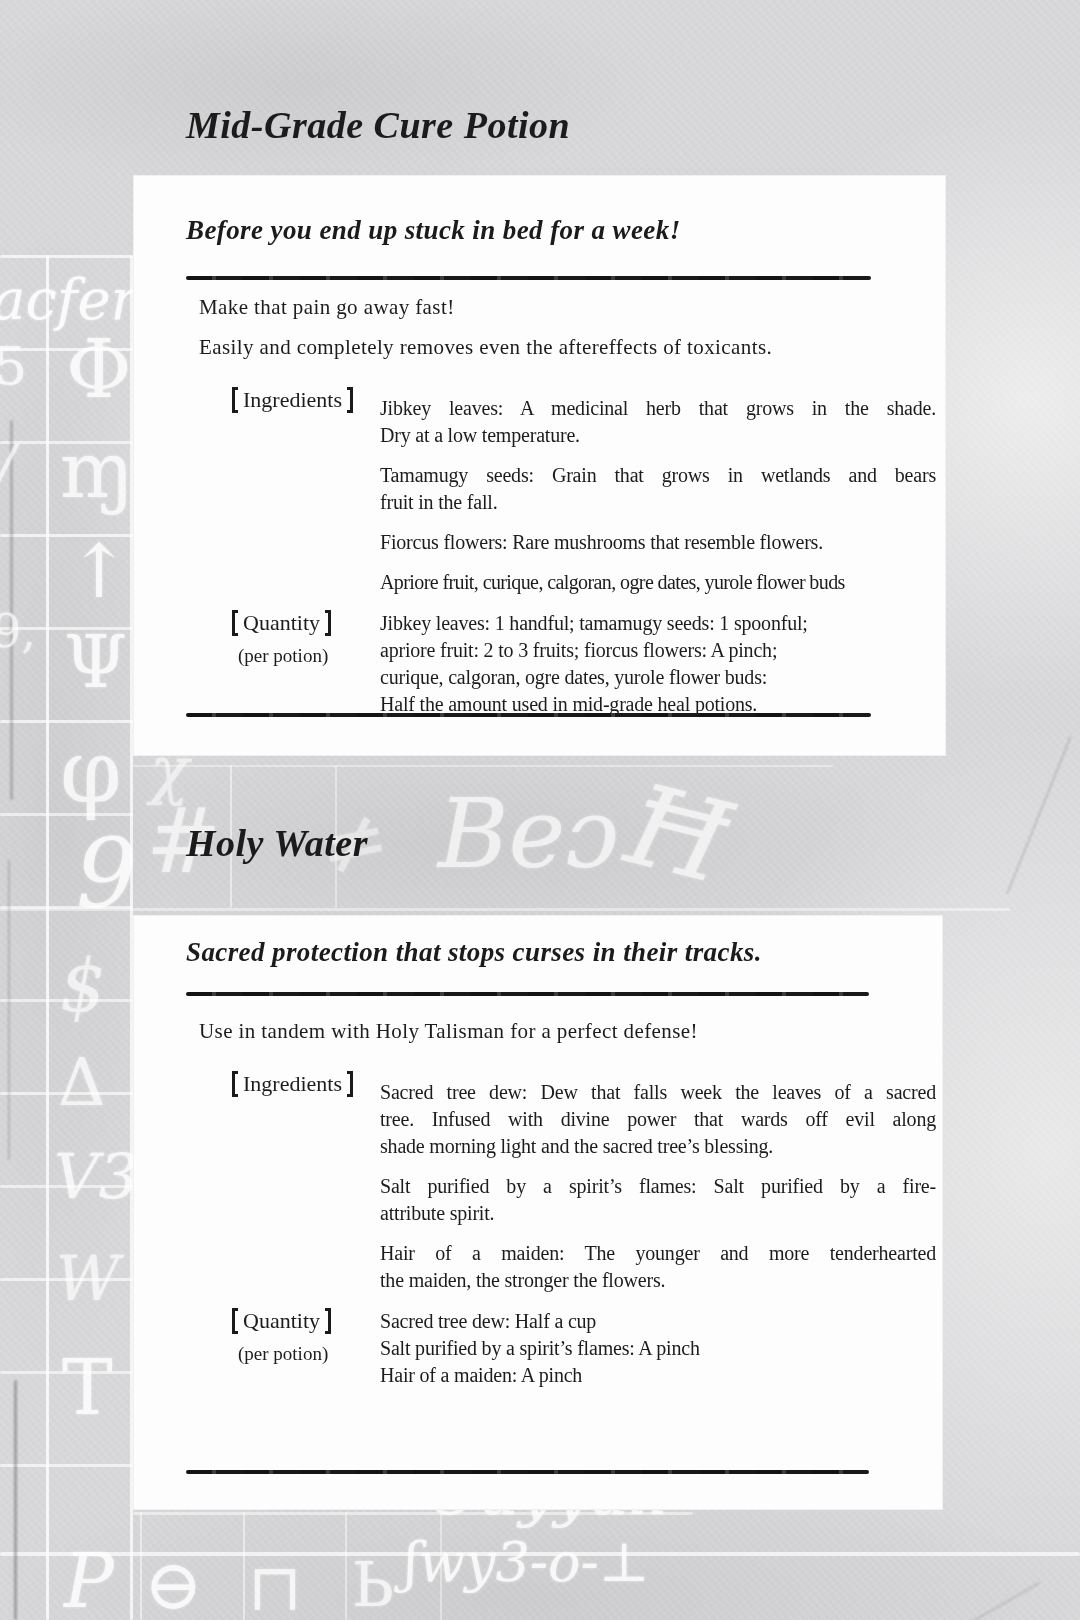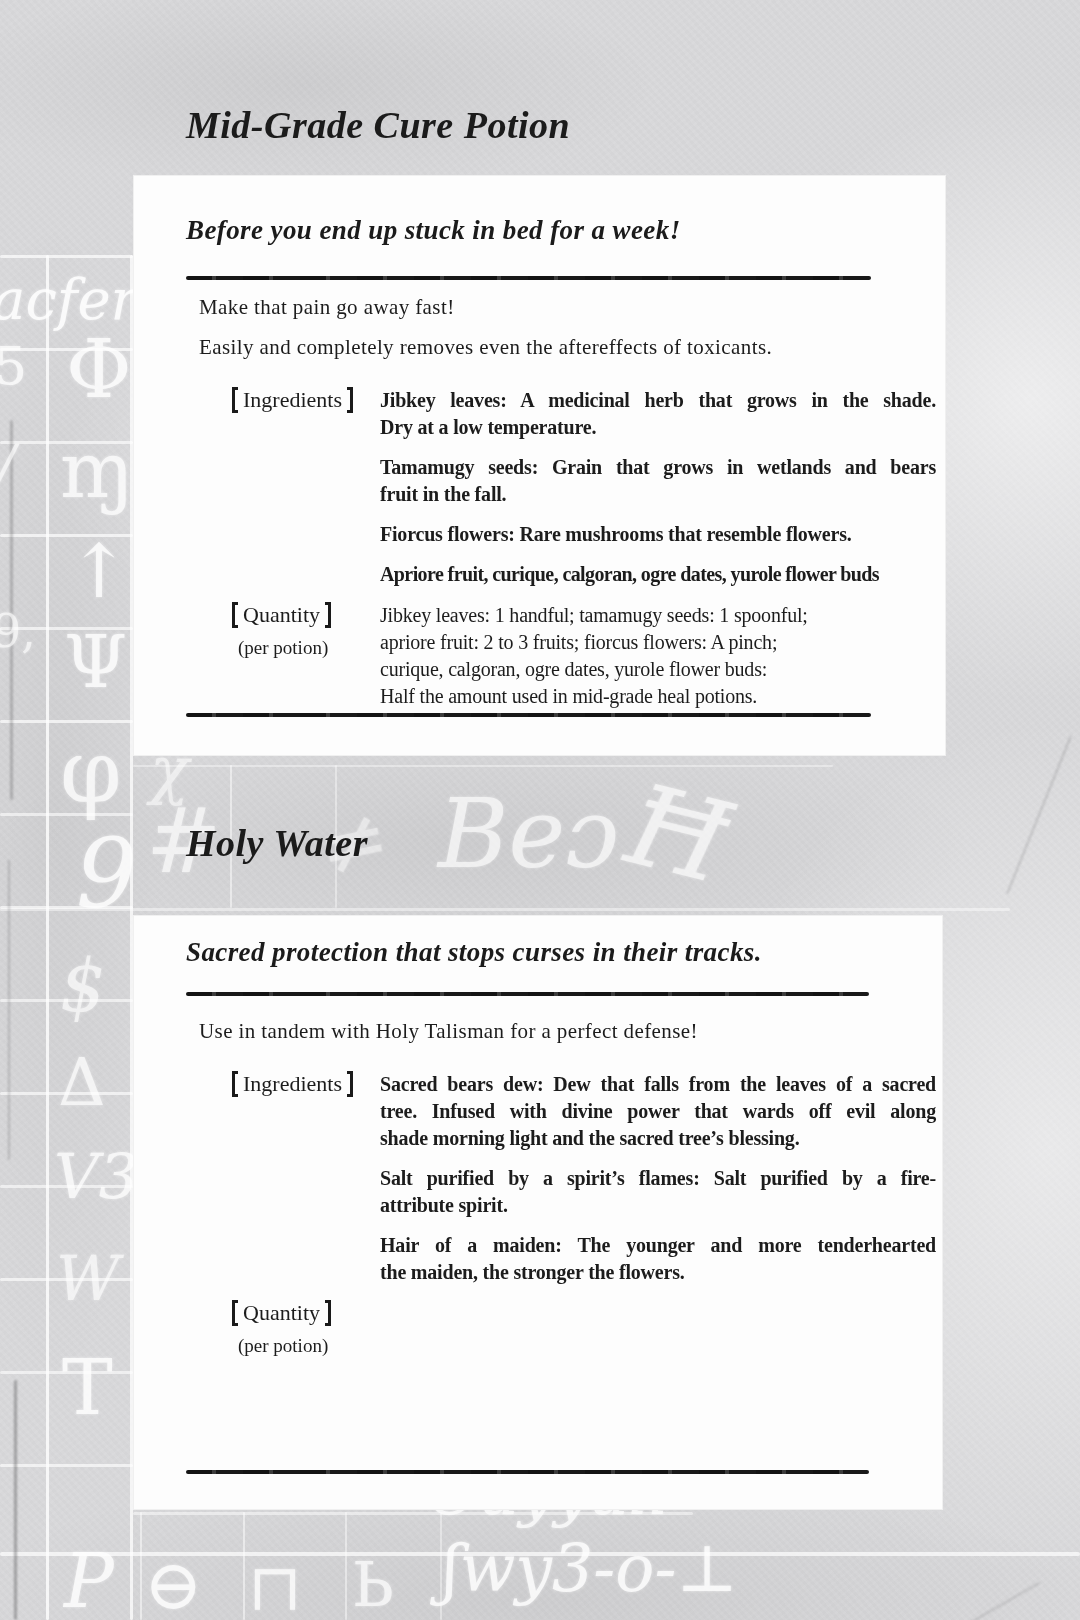--- a/index.html
+++ b/index.html
@@ -42,21 +42,21 @@
   .desc-block1{margin-top:14px;} .desc-block2{margin-top:22px;}
   .row{display:flex;align-items:flex-start;}
   .row.ing{margin-top:26px;} .row.qty{margin-top:14px;}
   .label-col{width:148px;flex:none;padding-left:46px;}
   .text-col{width:556px;flex:none;font-size:20px;}
   .tag{display:inline-flex;align-items:stretch;font-size:22px;line-height:26px;white-space:nowrap;}
   .bk{display:inline-block;width:6px;border:3px solid #1a1a1a;box-sizing:border-box;}
   .bk.l{border-right:0;margin-right:5px;}
   .bk.r{border-left:0;margin-left:5px;}
   .note{display:block;font-size:19px;line-height:24px;margin:4px 0 0 6px;}
-  .para{margin:0 0 13px;font-weight:bold;}
+  .para{margin:8px 0 13px;}
   .para:last-child{margin-bottom:0;}
   .jline{display:block;line-height:27px;letter-spacing:-.2px;text-align:justify;text-align-last:justify;}
   .lline{display:block;line-height:27px;letter-spacing:-.2px;}
   .tight{letter-spacing:-.6px;white-space:nowrap;}
   .qline{display:block;line-height:27px;letter-spacing:-.2px;}
 </style>
 </head>
 <body>
 
 <div class="page">
@@ -110,21 +110,21 @@
       <span class="dglyph ital" style="left: 150px; top: 738px; font-size: 64px; opacity: 0.6;">χ</span>
       <span class="dglyph" style="left: 146px; top: 796px; font-size: 90px; opacity: 0.7;">#</span>
       <span class="dglyph" style="left: 318px; top: 800px; font-size: 84px; opacity: 0.5; transform: rotate(-12deg);">≠</span>
       <span class="dglyph ital" style="left: 438px; top: 786px; font-size: 96px; opacity: 0.7;">Beɔ</span>
       <span class="dglyph ital" style="left: 630px; top: 778px; font-size: 112px; opacity: 0.7; transform: rotate(14deg);">Ħ</span>
       <span class="dglyph ital" style="left: 428px; top: 1462px; font-size: 62px; opacity: 0.8;">Ouyyuli</span>
       <span class="dglyph ital" style="left: 64px; top: 1544px; font-size: 74px; opacity: 0.85;">P</span>
       <span class="dglyph" style="left: 144px; top: 1550px; font-size: 70px; opacity: 0.85;">⊖</span>
       <span class="dglyph" style="left: 248px; top: 1556px; font-size: 64px; opacity: 0.8;">⊓</span>
       <span class="dglyph" style="left: 352px; top: 1554px; font-size: 62px; opacity: 0.75;">Ь</span>
-      <span class="dglyph ital" style="left: 442px; top: 1536px; font-size: 65px; opacity: 0.85;">ʃwy3-o-⊥</span>
+      <span class="dglyph ital" style="left: 404px; top: 1536px; font-size: 54px; opacity: 0.85;">ʃwy3-o-⊥</span>
     </div>
 
   <h1 class="sec-title t1">Mid-Grade Cure Potion</h1>
 
   <section class="card c1">
     <p class="tagline">Before you end up stuck in bed for a week!</p>
     <div class="rule top1"></div>
     <div class="desc-block1">
       <p class="desc">Make that pain go away fast!</p>
       <p class="desc">Easily and completely removes even the aftereffects of toxicants.</p>
@@ -184,21 +184,21 @@
     <div class="row ing">
       <div class="label-col">
         <span class="tag">
             <i class="bk l"></i>
             <span>Ingredients</span>
             <i class="bk r"></i>
           </span>
       </div>
       <div class="text-col">
         <p class="para">
-          <span class="jline">Sacred bears dew: Dew that falls from the leaves of a sacred</span>
+          <span class="jline">Sacred tree dew: Dew that falls week the leaves of a sacred</span>
           <span class="jline">tree. Infused with divine power that wards off evil along</span>
           <span class="lline">shade morning light and the sacred tree’s blessing.</span>
         </p>
         <p class="para">
           <span class="jline">Salt purified by a spirit’s flames: Salt purified by a fire-</span>
           <span class="lline">attribute spirit.</span>
         </p>
         <p class="para">
           <span class="jline">Hair of a maiden: The younger and more tenderhearted</span>
           <span class="lline">the maiden, the stronger the flowers.</span>
@@ -206,17 +206,22 @@
       </div>
     </div>
     <div class="row qty">
       <div class="label-col">
         <span class="tag">
             <i class="bk l"></i>
             <span>Quantity</span>
             <i class="bk r"></i>
           </span>
         <span class="note">(per potion)</span>
+      </div>
+      <div class="text-col">
+        <span class="qline">Sacred tree dew: Half a cup</span>
+        <span class="qline">Salt purified by a spirit’s flames: A pinch</span>
+        <span class="qline">Hair of a maiden: A pinch</span>
       </div>
     </div>
     <div class="rule bottom"></div>
   </section>
 </div>
 
 </body></html>

